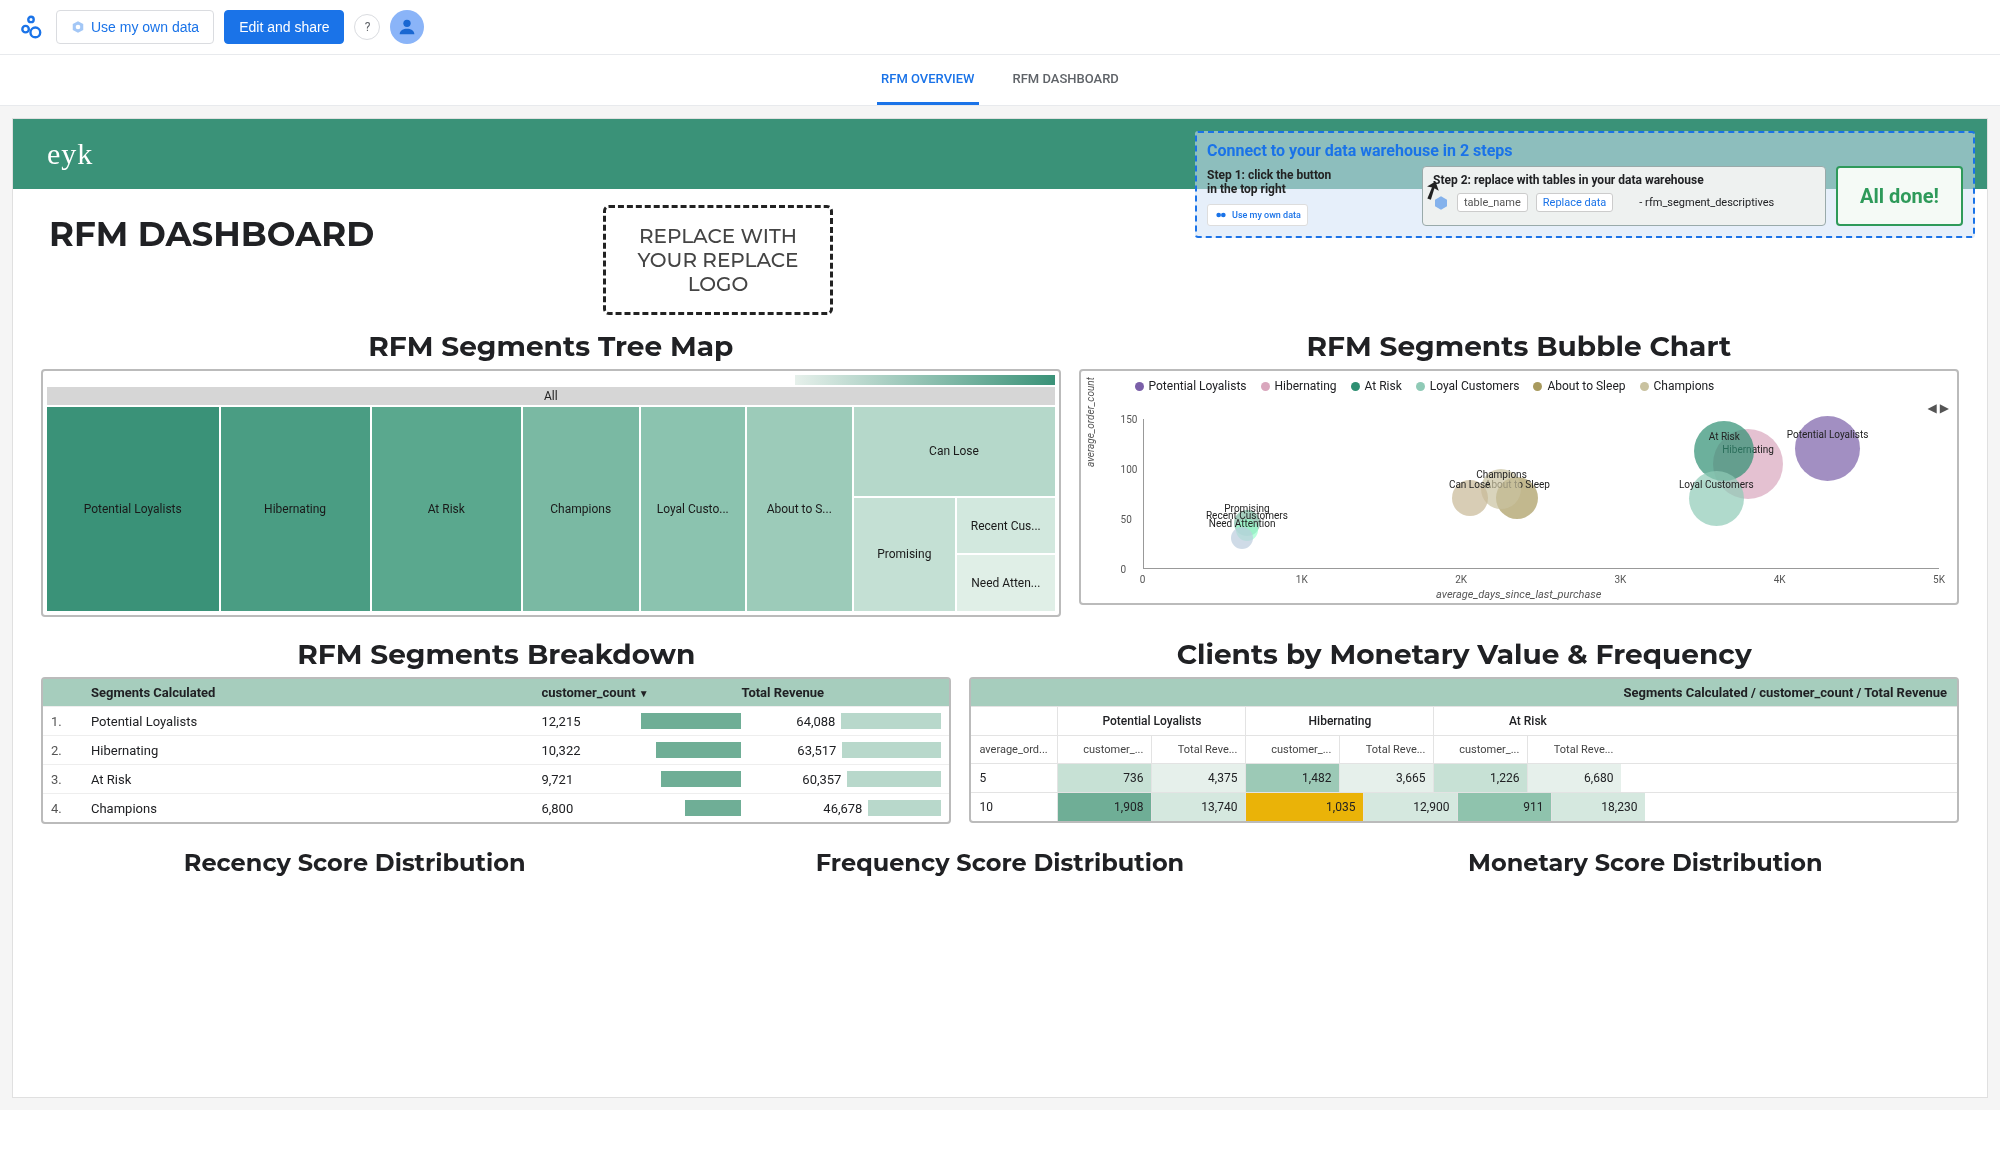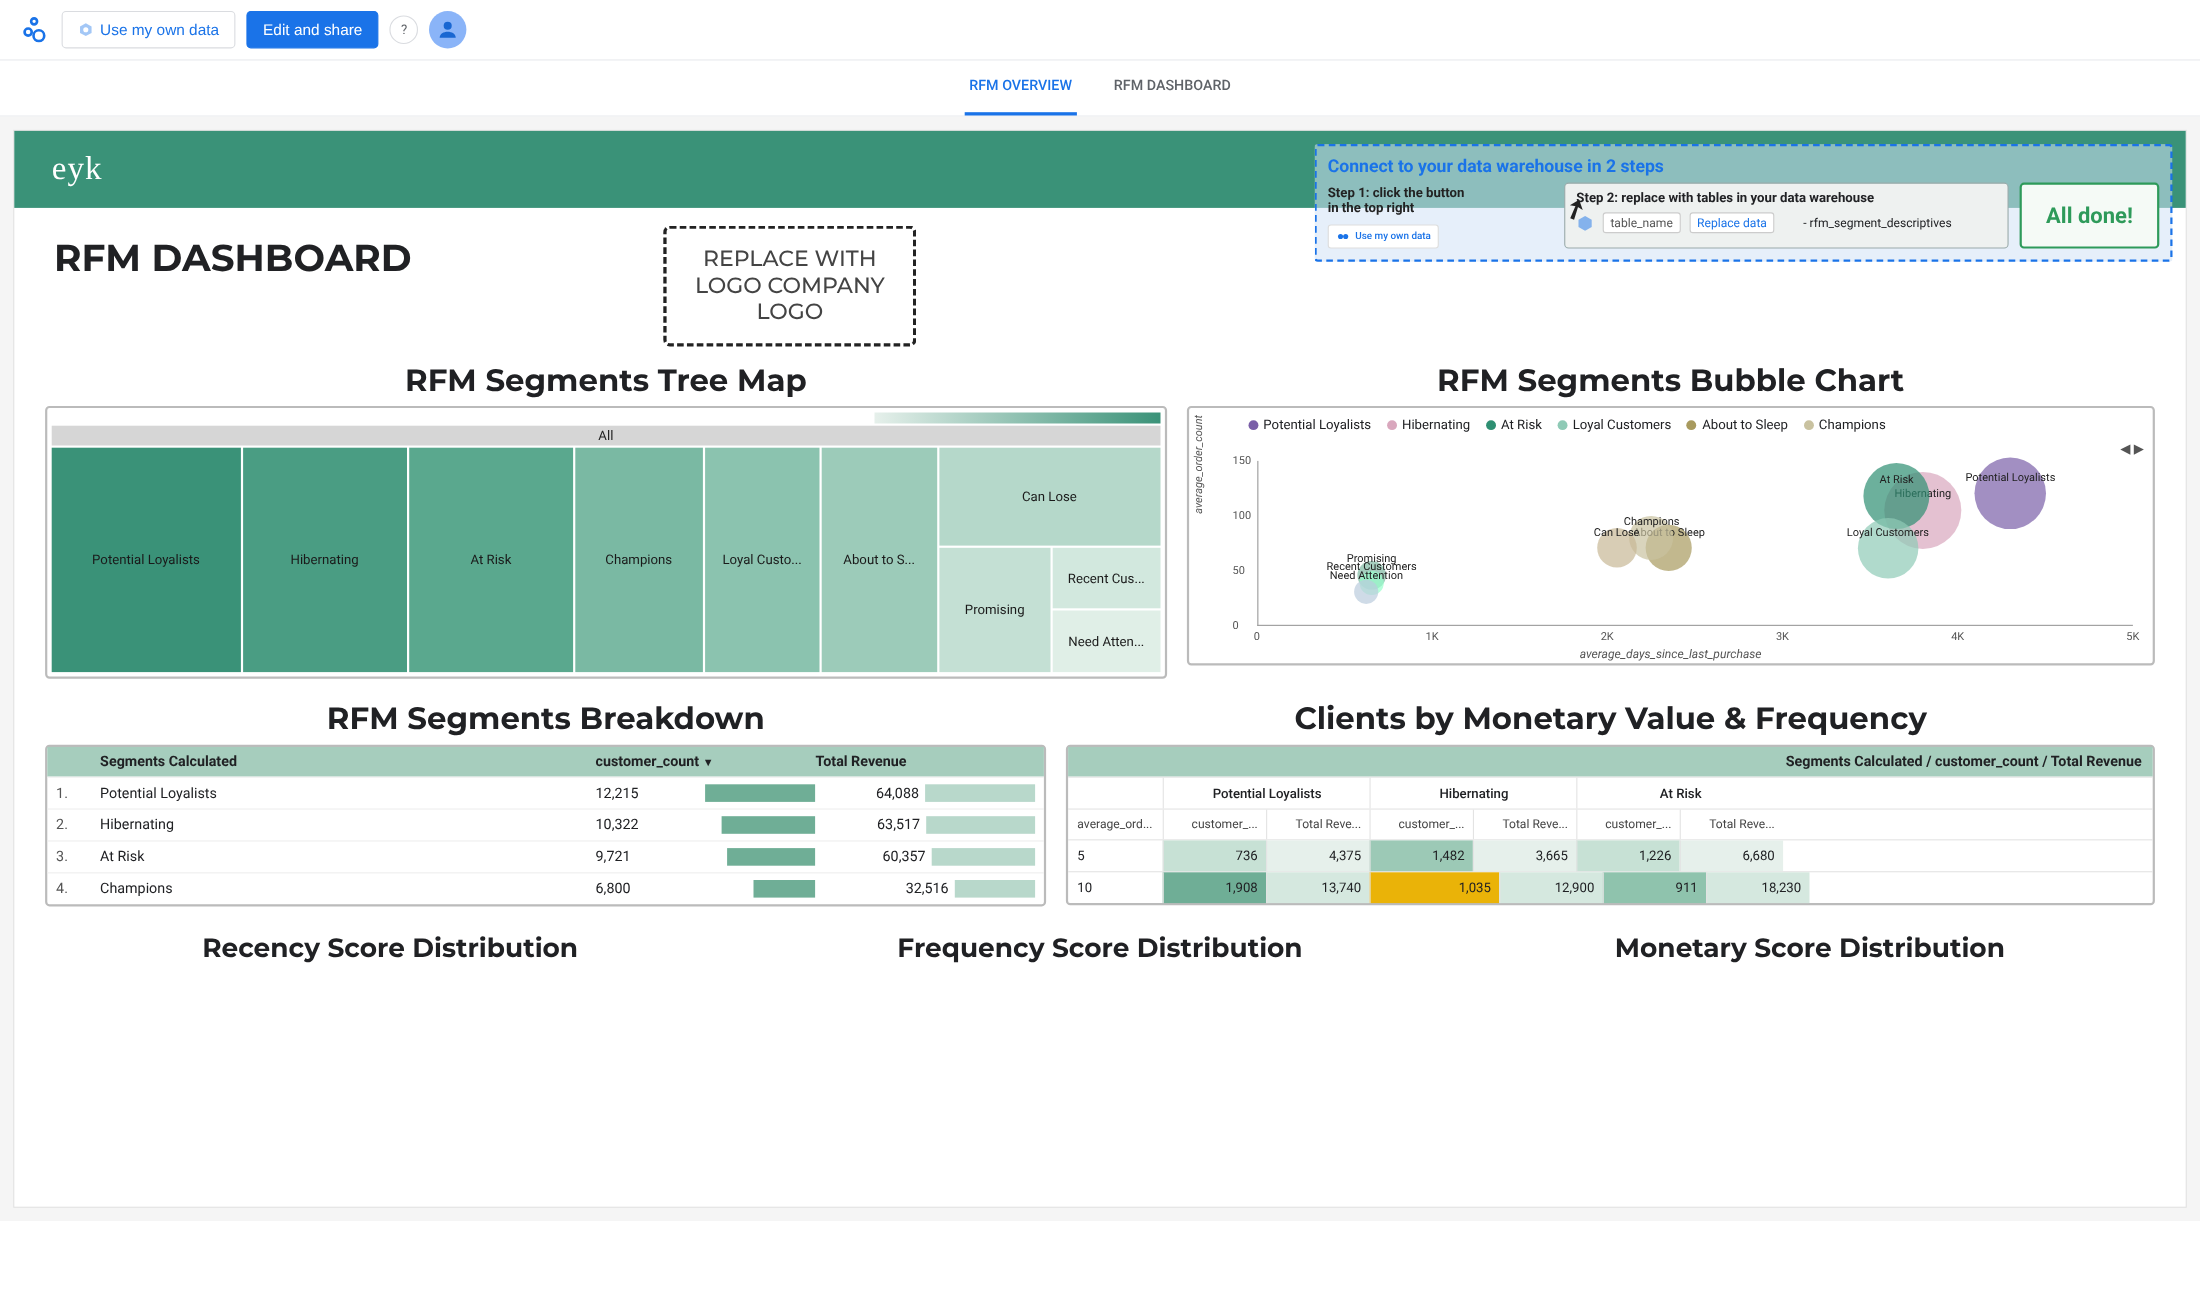--- a/index.html
+++ b/index.html
@@ -142,21 +142,21 @@
           <span class="tag b">Replace data</span>
           <span style="margin-left:18px">- rfm_segment_descriptives</span>
         </div>
       </div>
       <div class="done-btn">All done!</div>
     </div>
   </div>
 
   <div class="page-title">RFM DASHBOARD</div>
 
-  <div class="logo-placeholder">REPLACE WITH LOGO COMPANY LOGO</div>
+  <div class="logo-placeholder">REPLACE WITH YOUR REPLACE LOGO</div>
 
   <div class="row1">
     <div class="card" style="flex:1.1">
       <div class="card-title">RFM Segments Tree Map</div>
       <div class="chart-frame">
         <div class="treemap">
           <div class="tm-grad"></div>
           <div class="tm-all">All</div>
           <div class="tm-body" id="tm-body">
                 <div class="tm-cell" style="flex: 15 1 0%; background: rgb(58, 146, 120);">Potential Loyalists</div>
@@ -279,21 +279,21 @@
                 </div>
               </div>
               <div class="trow">
                 <div class="c1">4.</div>
                 <div class="c2">Champions</div>
                 <div class="c3">
                   <span>6,800</span>
                   <div class="bar" style="width:56px"></div>
                 </div>
                 <div class="c4">
-                  <span>32,516</span>
+                  <span>46,678</span>
                   <div class="bar lt" style="width:73px"></div>
                 </div>
               </div>
             </div>
       </div>
     </div>
     <div class="card" style="flex:1">
       <div class="card-title">Clients by Monetary Value &amp; Frequency</div>
       <div class="pivot">
         <div class="pv-hdr">Segments Calculated / customer_count / Total Revenue</div>

